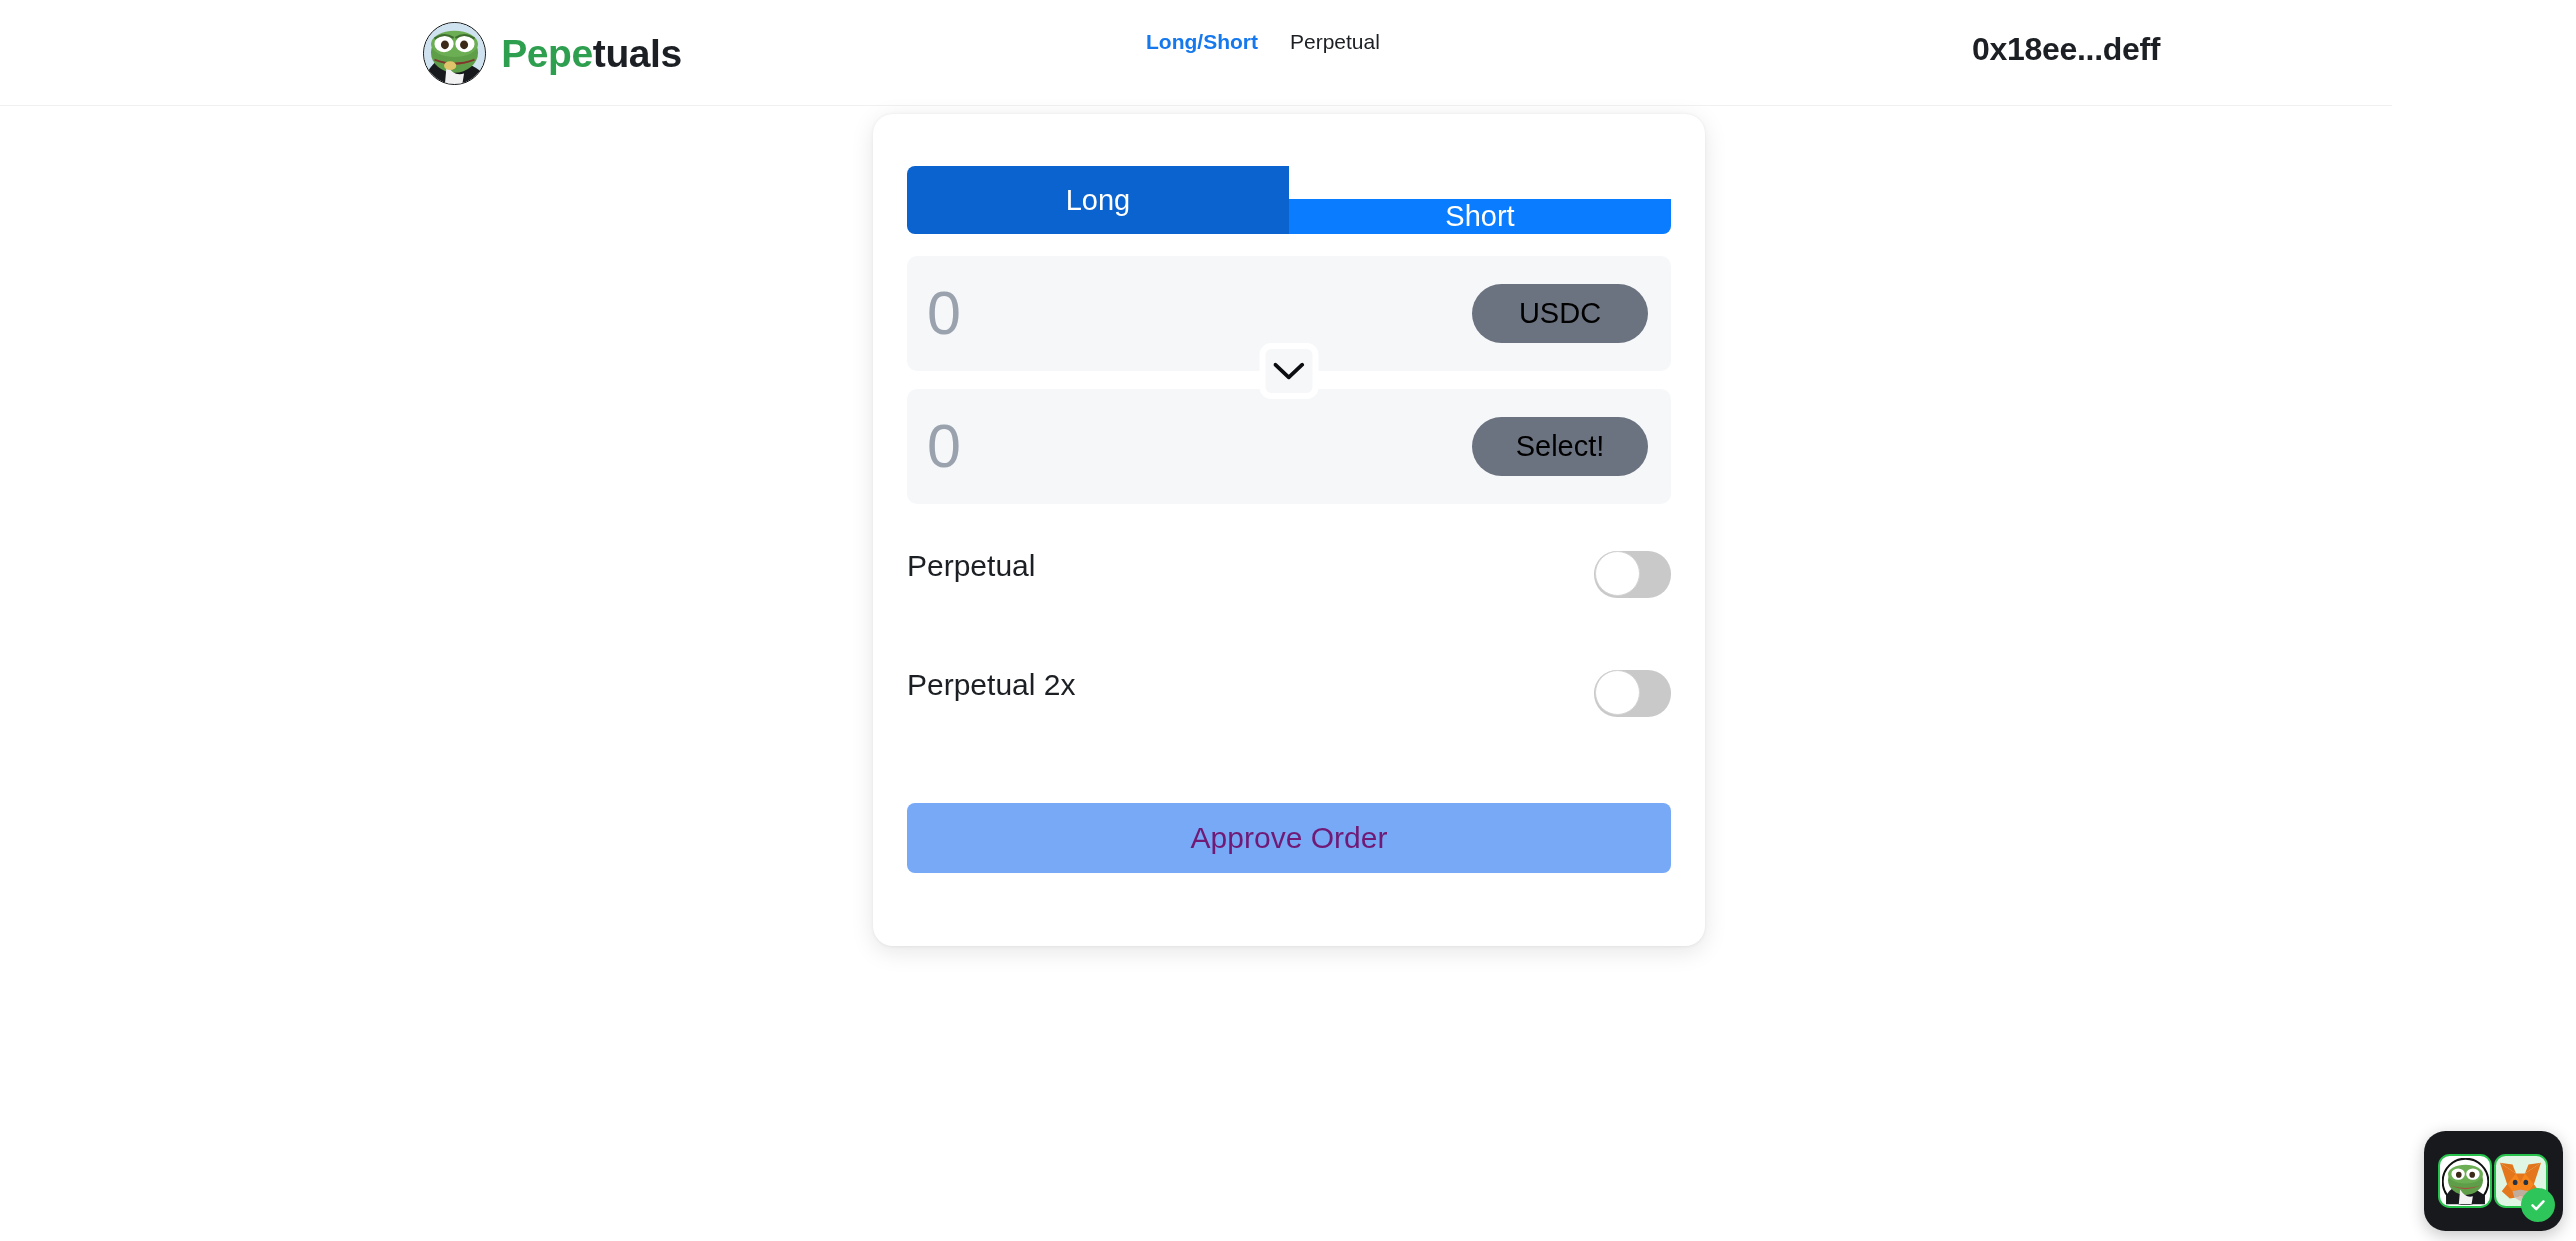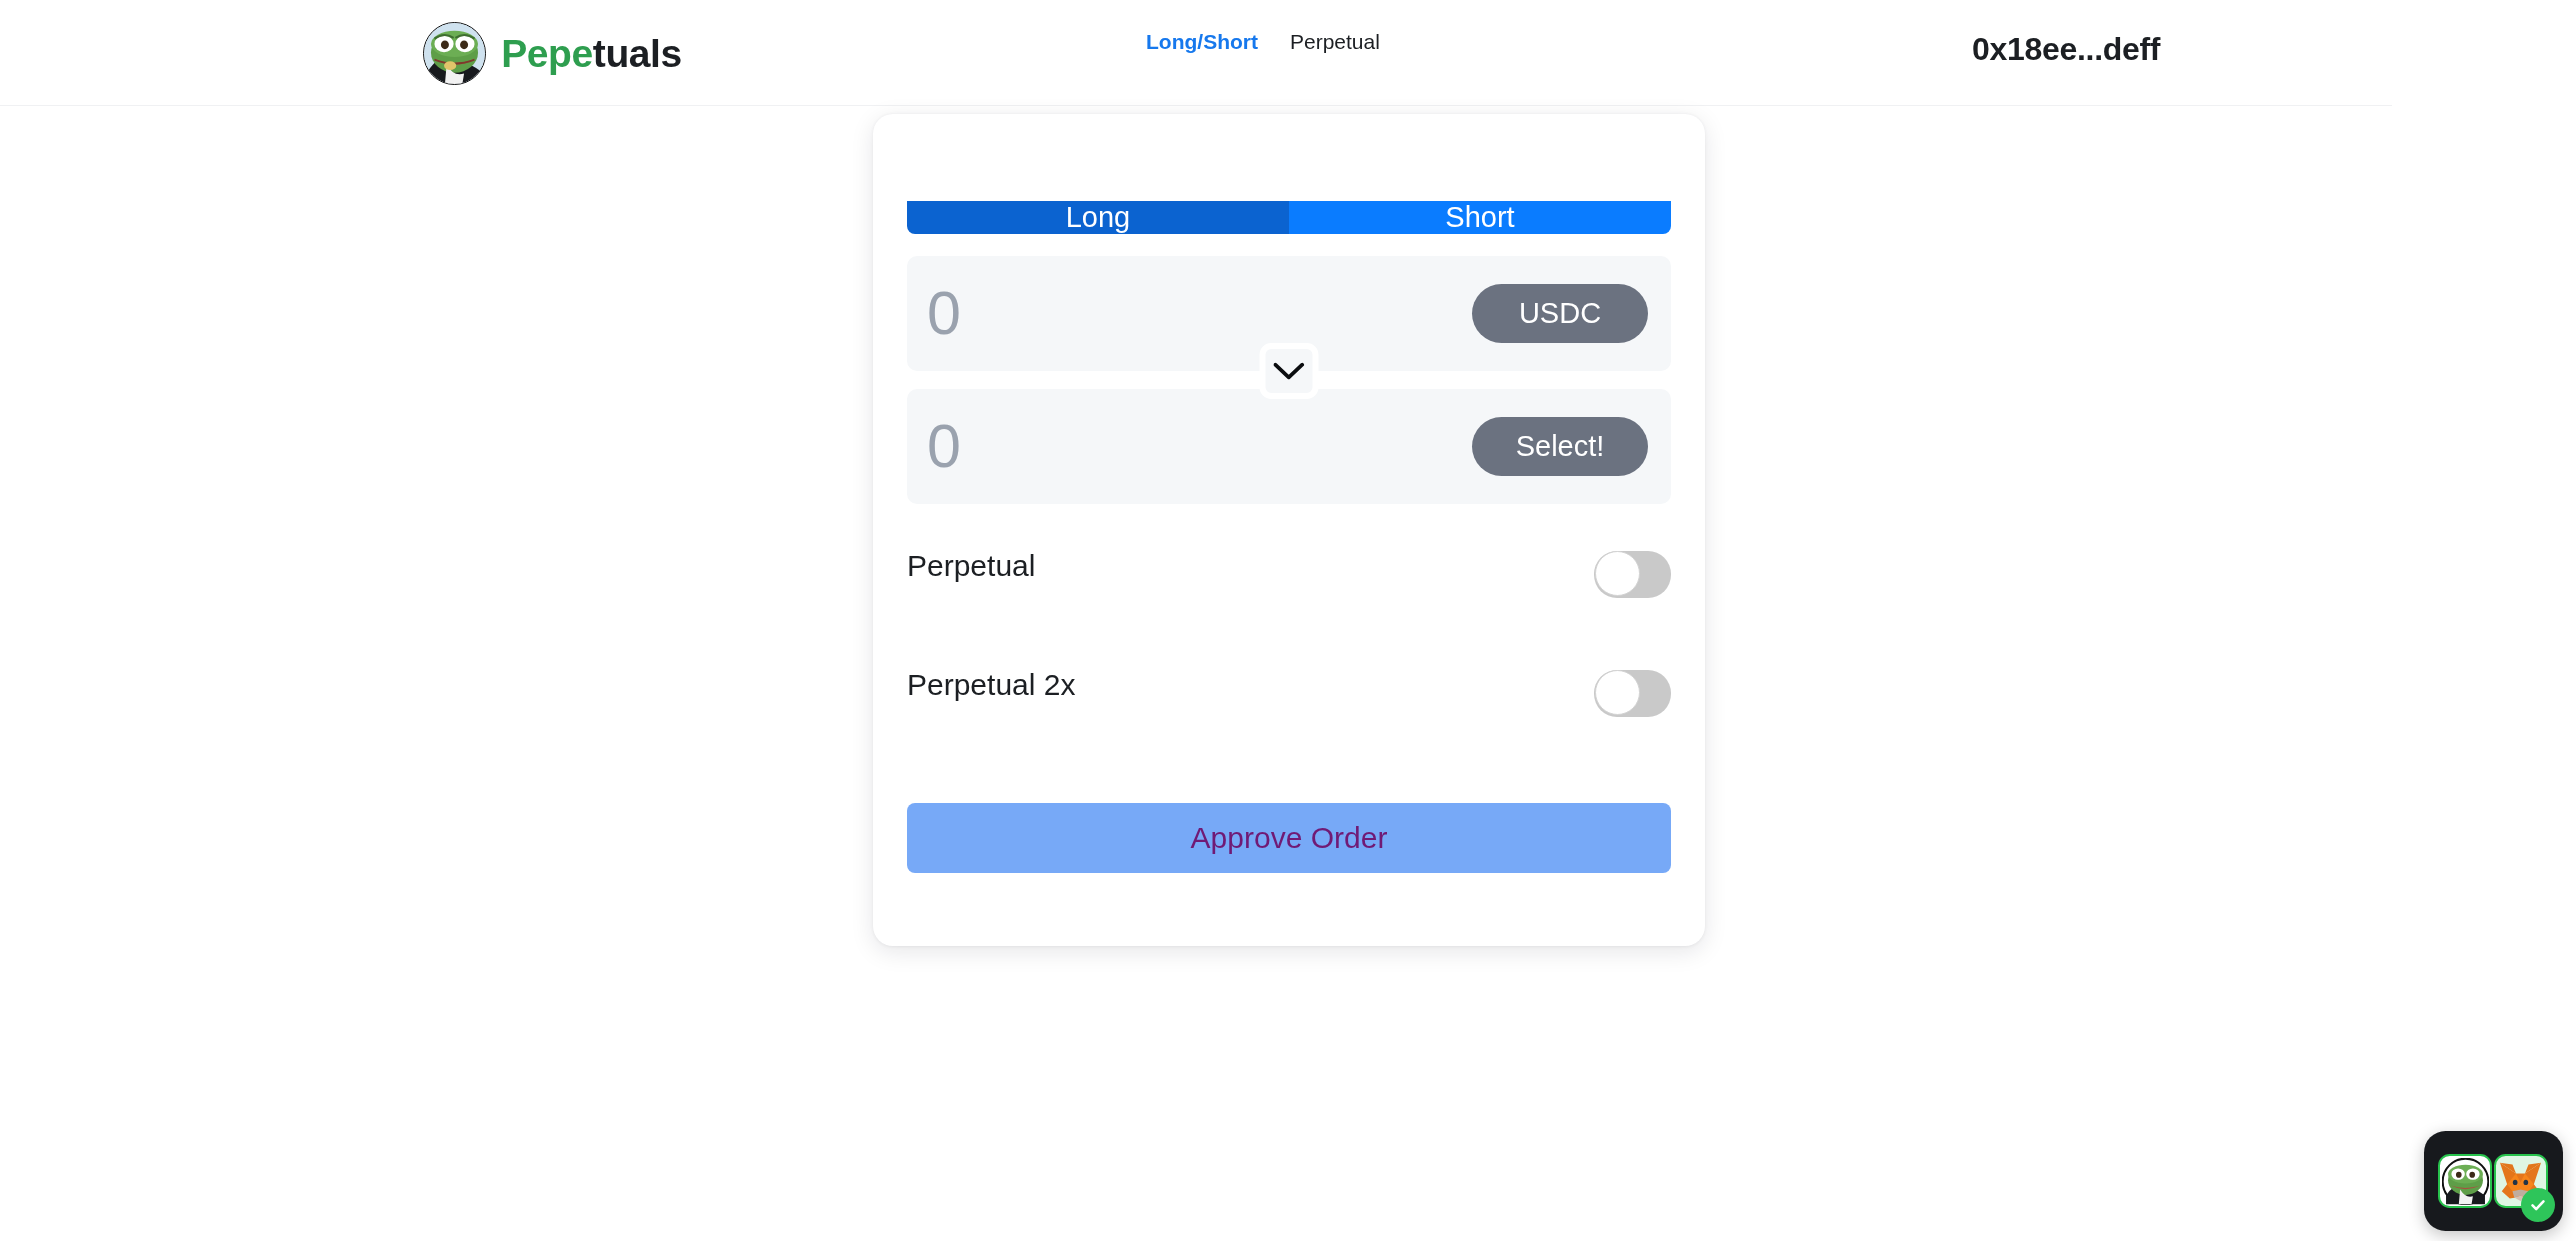--- a/index.html
+++ b/index.html
@@ -107,21 +107,20 @@
     padding: 52px 34px 41px 34px;
   }
 
   
   .side-toggle {
     display: flex;
     width: 764px;
     height: 68px;
     border-radius: 8px;
     overflow: hidden;
-    align-items: flex-end;
   }
   .side-btn {
     flex: 1 1 50%;
     display: flex;
     align-items: center;
     justify-content: center;
     font-size: 29px;
     color: #ffffff;
     cursor: pointer;
     border: none;
@@ -155,21 +154,21 @@
     line-height: 1;
     user-select: none;
     cursor: text;
   }
 
   .token-pill {
     min-width: 176px;
     height: 59px;
     border-radius: 30px;
     background: #6b7280;
-    color: #ffffff;
+    color: #000000;
     font-size: 29px;
     display: flex;
     align-items: center;
     justify-content: center;
     padding: 0 23px;
     cursor: pointer;
     border: none;
     font-family: inherit;
     white-space: nowrap;
   }

